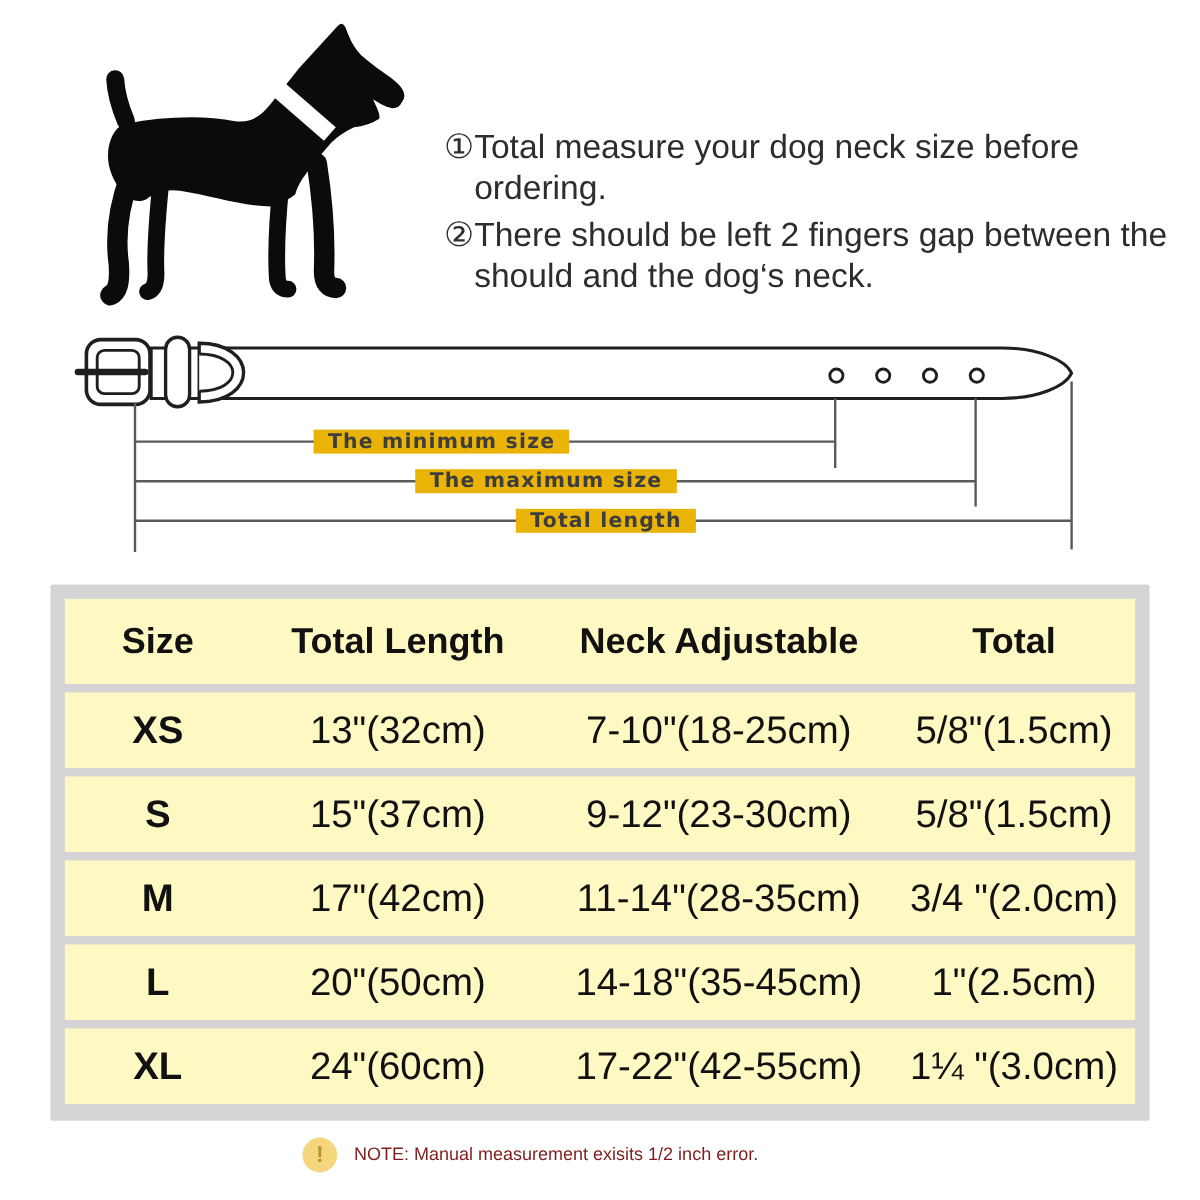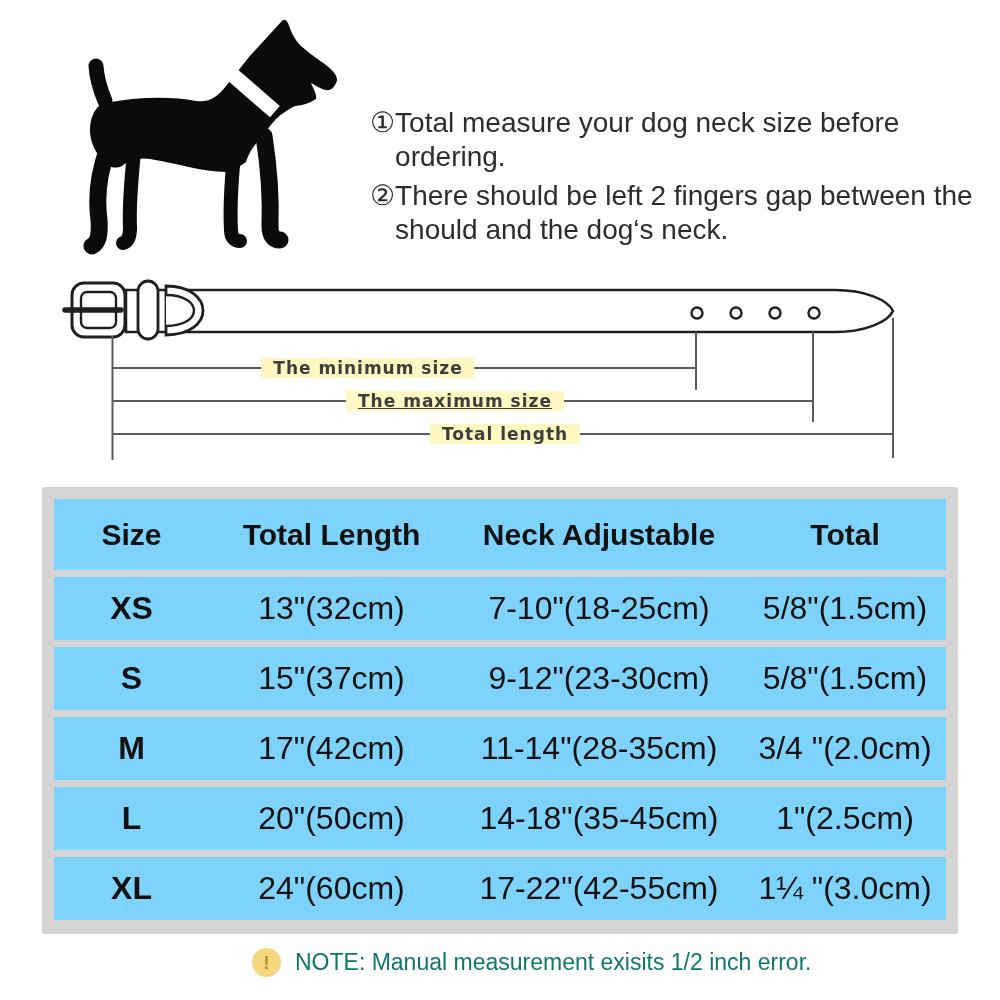--- a/index.html
+++ b/index.html
@@ -12,42 +12,42 @@
   
   .instructions{position:absolute;left:370px;top:106px;width:620px;
                 font-size:28px;line-height:34px;color:#2d2d2d;}
   .instr-item{display:flex;align-items:flex-start;margin-bottom:5px;}
   .instr-num{flex:0 0 auto;}
   .instr-text{flex:1 1 auto;}
 
   
   .collar-svg{position:absolute;left:40px;top:268px;width:920px;height:205px;}
   .measure-label{position:absolute;transform:translate(-50%,-50%);
-                 background:#fef9c3;padding:0 12px;white-space:nowrap;
+                 background:#eab308;padding:0 12px;white-space:nowrap;
                  font-family:"DejaVu Sans",sans-serif;font-weight:700;
                  font-size:17px;letter-spacing:1px;color:#3d3d3d;}
 
   
   .size-table{position:absolute;left:42px;top:487px;width:916px;height:447px;
               background:#d4d4d4;border-radius:2px;box-sizing:border-box;
               padding:12px 12px;display:flex;flex-direction:column;gap:7px;}
-  .t-row{background:#7dd3fc;display:grid;
+  .t-row{background:#fef9c3;display:grid;
          grid-template-columns:155px 245px 290px 202px;
          align-items:center;flex:0 0 63px;}
   .t-row.t-header{flex:0 0 71px;}
   .t-cell{text-align:center;font-size:32px;color:#111;}
   .t-header .t-cell{font-weight:700;font-size:30px;}
   .t-cell.c-size{font-weight:700;}
 
   
   .note{position:absolute;left:252px;top:948px;display:flex;align-items:center;gap:14px;}
   .note-icon{width:29px;height:29px;border-radius:50%;background:#f4d77d;
              display:flex;align-items:center;justify-content:center;
              font-weight:700;font-size:19px;color:#b8922f;}
-  .note-text{font-size:23px;color:#0f766e;white-space:nowrap;}
+  .note-text{font-size:15px;color:#7f1d1d;white-space:nowrap;}
 </style>
 </head>
 <body>
 
 <svg class="dog-svg" viewBox="84 10 262 250">
 
   <path d="M 98,66 Q 99,82 107,101" fill="none" stroke="#0b0b0b" stroke-width="15" stroke-linecap="round"></path>
 
   <path d="M 110,148 C 101,172 98,198 101,220 C 102,236 100,243 94,246" fill="none" stroke="#0b0b0b" stroke-width="17" stroke-linecap="round"></path>
   <path d="M 136,152 C 133,182 131,208 132,228 C 132,238 129,242 125,243" fill="none" stroke="#0b0b0b" stroke-width="14" stroke-linecap="round"></path>
@@ -119,21 +119,21 @@
     <line x1="72.5" y1="68" x2="72.5" y2="192"></line>
     <line x1="656" y1="64" x2="656" y2="122"></line>
     <line x1="773" y1="64" x2="773" y2="154"></line>
     <line x1="853" y1="50" x2="853" y2="190"></line>
     <line x1="72.5" y1="100" x2="656" y2="100"></line>
     <line x1="72.5" y1="133" x2="773" y2="133"></line>
     <line x1="72.5" y1="166" x2="853" y2="166"></line>
   </g>
 </svg>
 <span class="measure-label" style="left:368px;top:368px;">The minimum size</span>
-<span class="measure-label" style="left:455px;top:401px;text-decoration:underline;">The maximum size</span>
+<span class="measure-label" style="left:455px;top:401px;">The maximum size</span>
 <span class="measure-label" style="left:505px;top:434px;">Total length</span>
 
 <div class="size-table">
   <div class="t-row t-header">
     <div class="t-cell">Size</div>
     <div class="t-cell">Total Length</div>
     <div class="t-cell">Neck Adjustable</div>
     <div class="t-cell">Total</div>
   </div>
   <div class="t-row">

